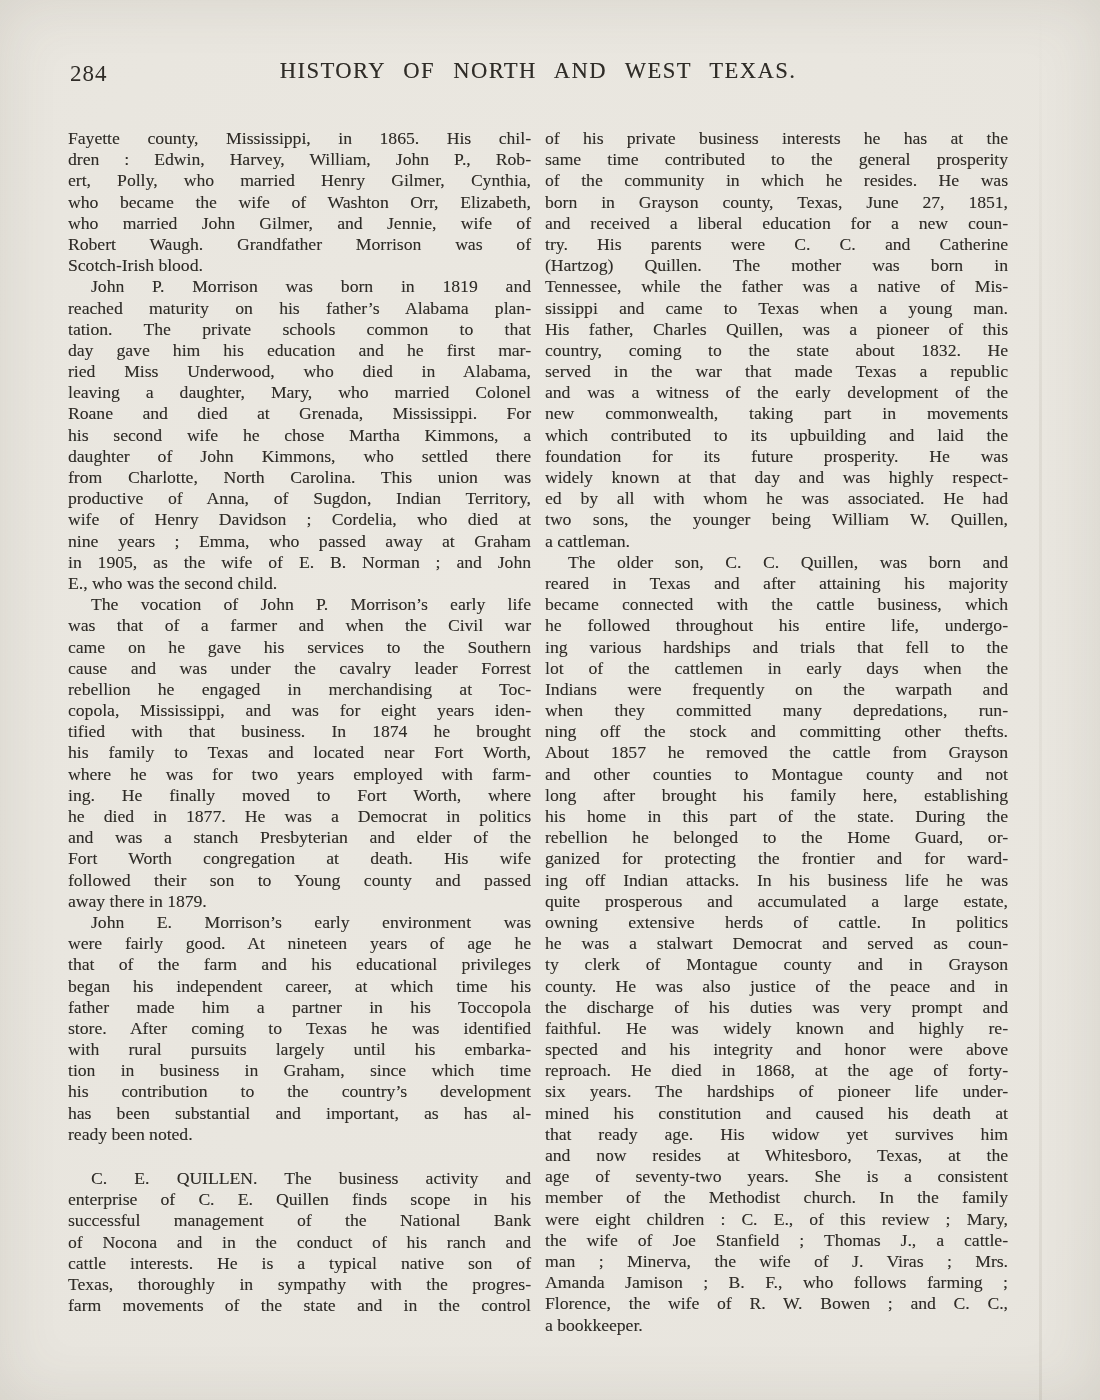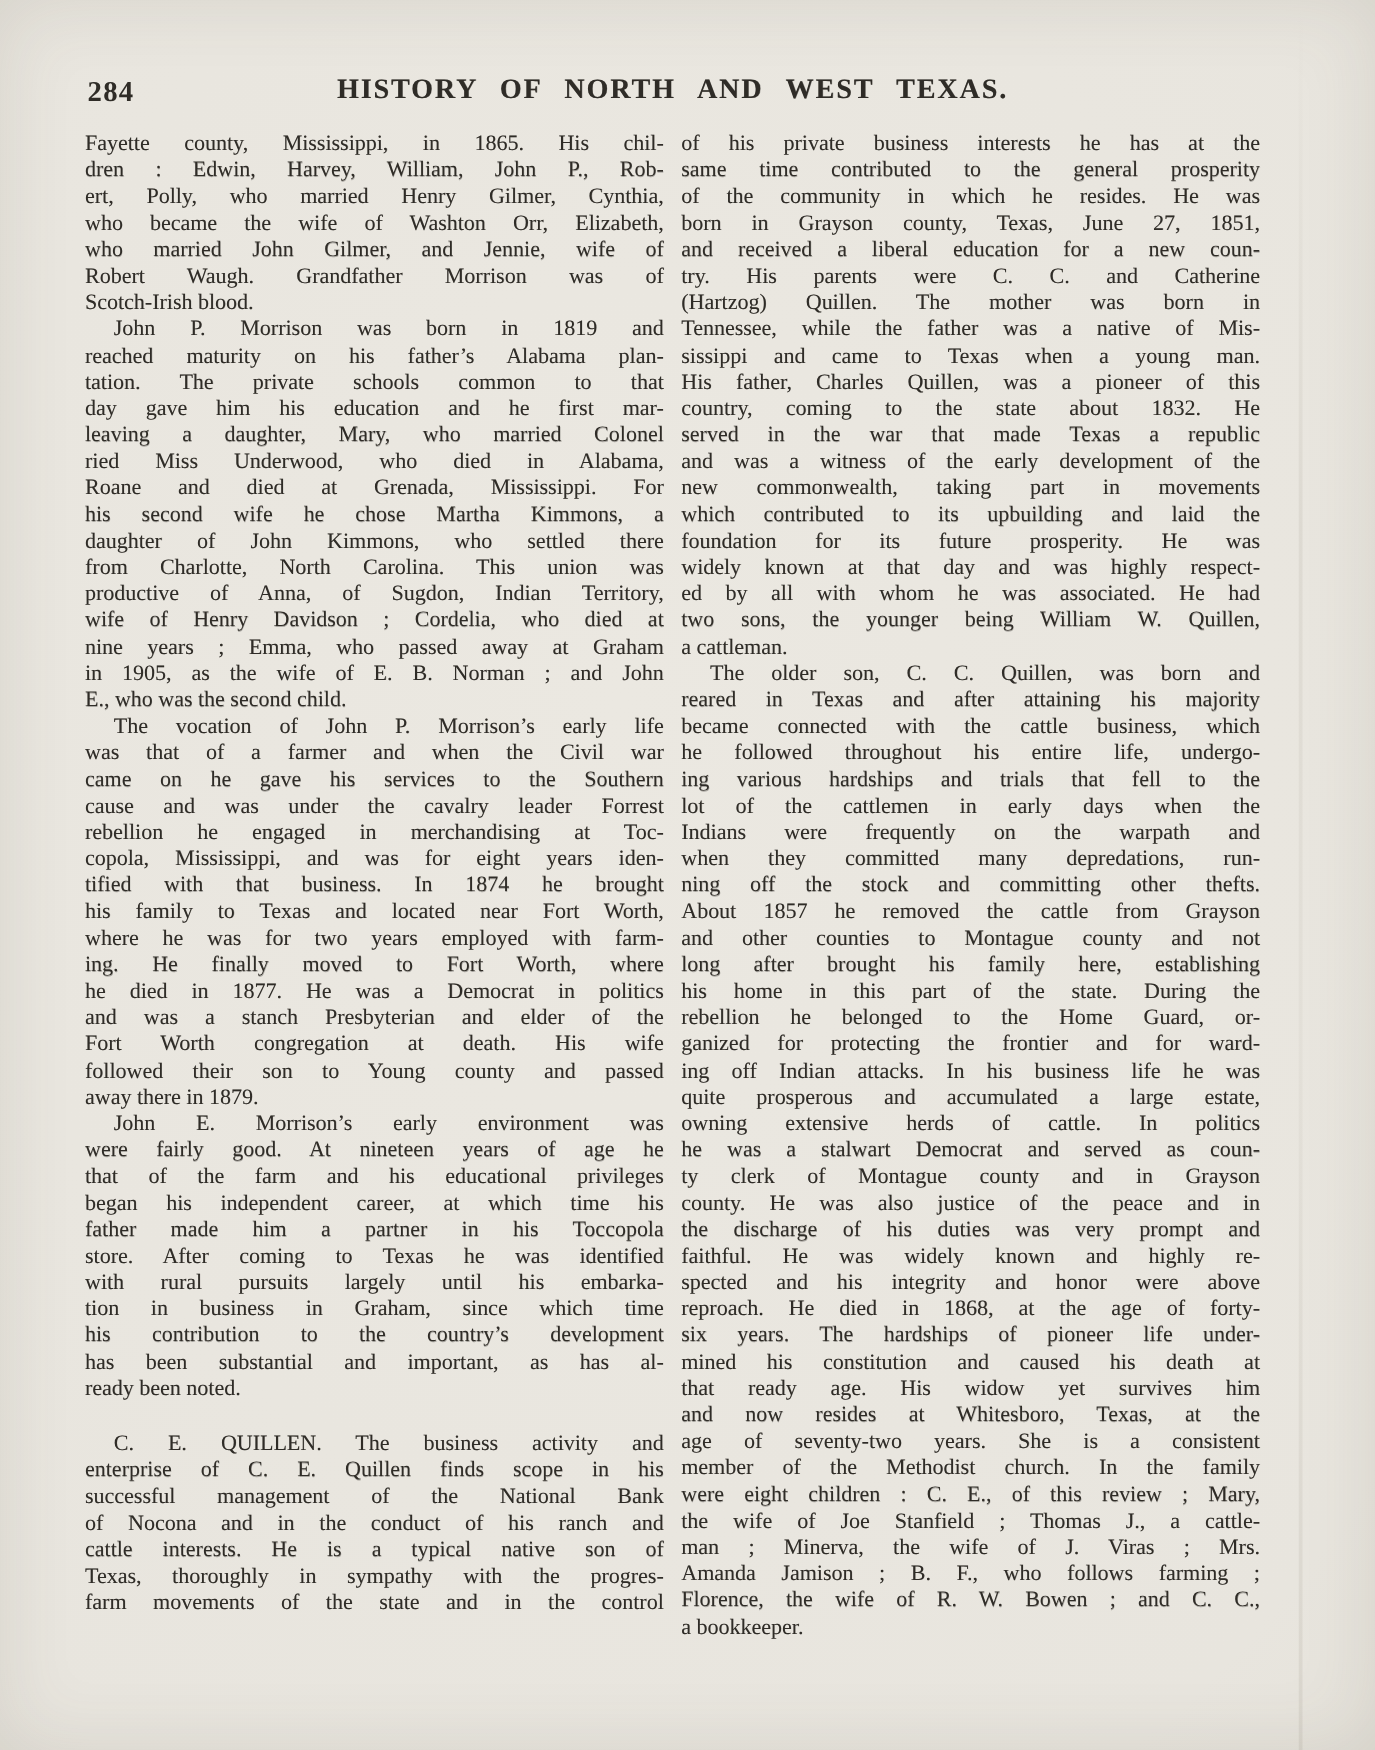--- a/index.html
+++ b/index.html
@@ -27,21 +27,20 @@
     width: 3px; height: 100%;
     background: linear-gradient(to bottom, rgba(120,112,95,0) 0%, rgba(120,112,95,0.10) 30%, rgba(120,112,95,0.05) 60%, rgba(120,112,95,0.12) 100%);
     pointer-events: none;
   }
   .header-row {
     position: absolute;
     top: 58px;
     left: 68px;
     width: 940px;
     height: 32px;
-    font-weight: bold;
   }
   .page-number {
     position: absolute;
     left: 2px;
     top: 3px;
     font-size: 23px;
     letter-spacing: 1px;
   }
   .page-title {
     position: absolute;
@@ -58,20 +57,21 @@
     position: absolute;
     top: 104px;
     left: 68px;
     width: 940px;
     display: flex;
     gap: 14px;
   }
   .column {
     width: 463px;
     flex: 0 0 463px;
+    margin-top: 24px;
   }
   .para { margin: 0; }
   .para.space-before { margin-top: 23px; }
   .line {
     font-size: 17.6px;
     line-height: 21.2px;
     height: 21.2px;
     text-align: justify;
     text-align-last: justify;
     white-space: normal;
@@ -97,22 +97,22 @@
           <div class="line">who became the wife of Washton Orr, Elizabeth,</div>
           <div class="line">who married John Gilmer, and Jennie, wife of</div>
           <div class="line">Robert Waugh. Grandfather Morrison was of</div>
           <div class="line last">Scotch-Irish blood.</div>
         </div>
         <div class="para">
           <div class="line indent">John P. Morrison was born in 1819 and</div>
           <div class="line">reached maturity on his father’s Alabama plan-</div>
           <div class="line">tation. The private schools common to that</div>
           <div class="line">day gave him his education and he first mar-</div>
+          <div class="line">ried Miss Underwood, who died in Alabama,</div>
           <div class="line">leaving a daughter, Mary, who married Colonel</div>
-          <div class="line">ried Miss Underwood, who died in Alabama,</div>
           <div class="line">Roane and died at Grenada, Mississippi. For</div>
           <div class="line">his second wife he chose Martha Kimmons, a</div>
           <div class="line">daughter of John Kimmons, who settled there</div>
           <div class="line">from Charlotte, North Carolina. This union was</div>
           <div class="line">productive of Anna, of Sugdon, Indian Territory,</div>
           <div class="line">wife of Henry Davidson ; Cordelia, who died at</div>
           <div class="line">nine years ; Emma, who passed away at Graham</div>
           <div class="line">in 1905, as the wife of E. B. Norman ; and John</div>
           <div class="line last">E., who was the second child.</div>
         </div>

